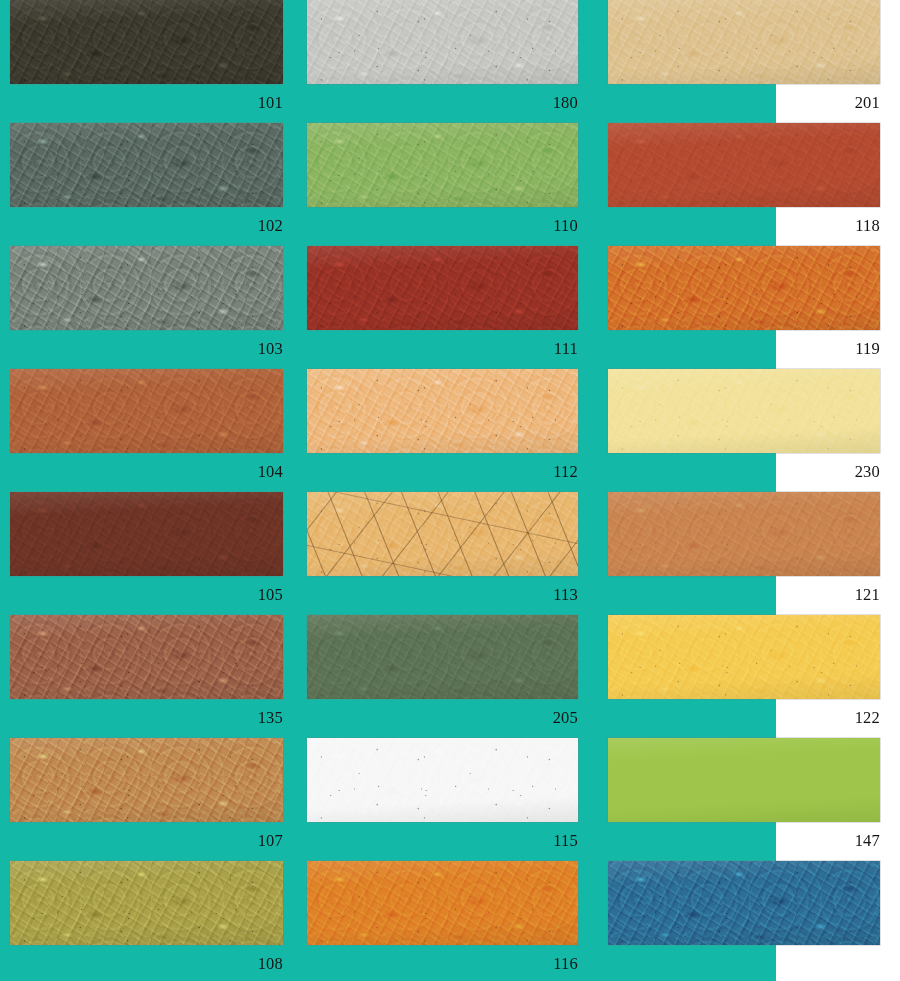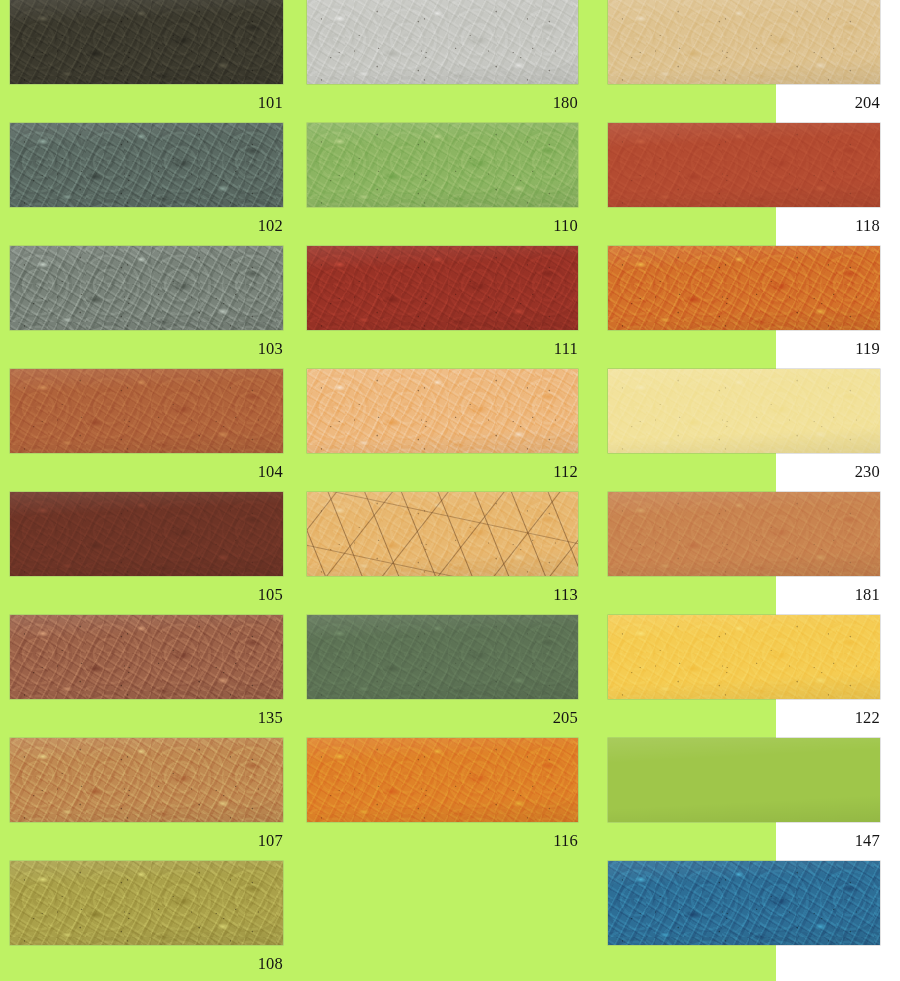--- a/index.html
+++ b/index.html
@@ -11,21 +11,21 @@
     width: 900px;
     height: 981px;
     font-family: "Liberation Serif", "DejaVu Serif", serif;
     overflow: hidden;
   }
 
   #swatch-sheet {
     position: relative;
     width: 776px;
     height: 981px;
-    background: #bef264;
+    background: #14b8a6;
   }
 
   .column {
     position: absolute;
     top: 0;
   }
   .col-0 { left: 10px;  width: 273px; }
   .col-1 { left: 307px; width: 271px; }
   .col-2 { left: 608px; width: 272px; }
 
@@ -254,38 +254,47 @@
       <div class="swatch-cell">
         <div class="swatch soft" style="background-color: rgb(93, 115, 85);">
           <div class="tex"></div>
           <div class="speck"></div>
           <div class="cracks"></div>
           <div class="sheen"></div>
         </div>
         <span class="swatch-label">205</span>
       </div>
       <div class="swatch-cell">
+        <div class="swatch rough" style="background-color: rgb(247, 247, 247);">
+          <div class="tex"></div>
+          <div class="speck"></div>
+          <div class="cracks"></div>
+          <div class="sheen"></div>
+        </div>
+        <span class="swatch-label">115</span>
+      </div>
+      <div class="swatch-cell">
         <div class="swatch" style="background-color: rgb(223, 130, 40);">
           <div class="tex"></div>
           <div class="speck"></div>
           <div class="cracks"></div>
           <div class="sheen"></div>
         </div>
         <span class="swatch-label">116</span>
       </div>
     </div>
   <div class="column col-2">
       <div class="swatch-cell">
         <div class="swatch" style="background-color: rgb(222, 195, 145);">
           <div class="tex"></div>
           <div class="speck"></div>
           <div class="cracks"></div>
           <div class="sheen"></div>
         </div>
-        <span class="swatch-label">204</span>
+        <span class="swatch-label">201</span>
       </div>
       <div class="swatch-cell">
         <div class="swatch soft" style="background-color: rgb(180, 75, 49);">
           <div class="tex"></div>
           <div class="speck"></div>
           <div class="cracks"></div>
           <div class="sheen"></div>
         </div>
         <span class="swatch-label">118</span>
       </div>
@@ -307,21 +316,21 @@
         </div>
         <span class="swatch-label">230</span>
       </div>
       <div class="swatch-cell">
         <div class="swatch soft" style="background-color: rgb(201, 132, 80);">
           <div class="tex"></div>
           <div class="speck"></div>
           <div class="cracks"></div>
           <div class="sheen"></div>
         </div>
-        <span class="swatch-label">181</span>
+        <span class="swatch-label">121</span>
       </div>
       <div class="swatch-cell">
         <div class="swatch" style="background-color: rgb(245, 204, 82);">
           <div class="tex"></div>
           <div class="speck"></div>
           <div class="cracks"></div>
           <div class="sheen"></div>
         </div>
         <span class="swatch-label">122</span>
       </div>

